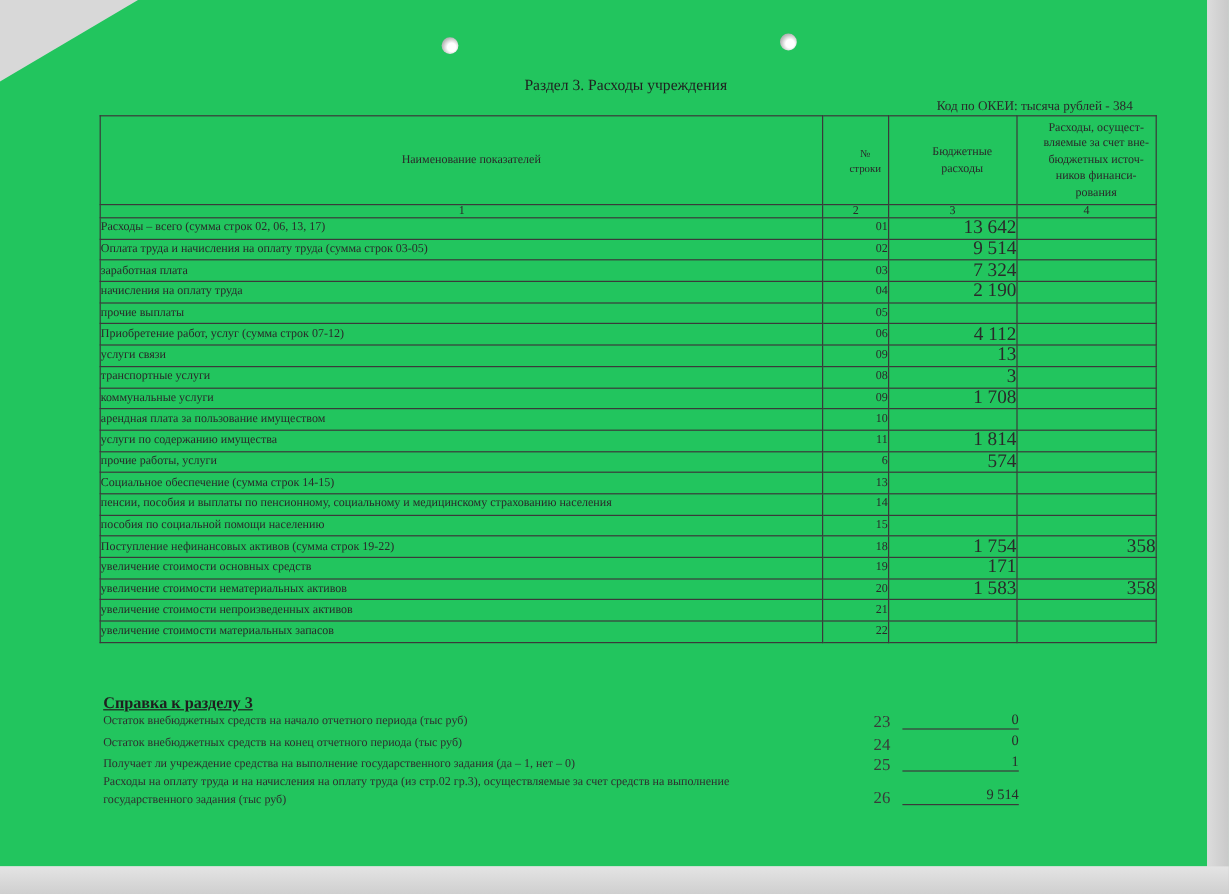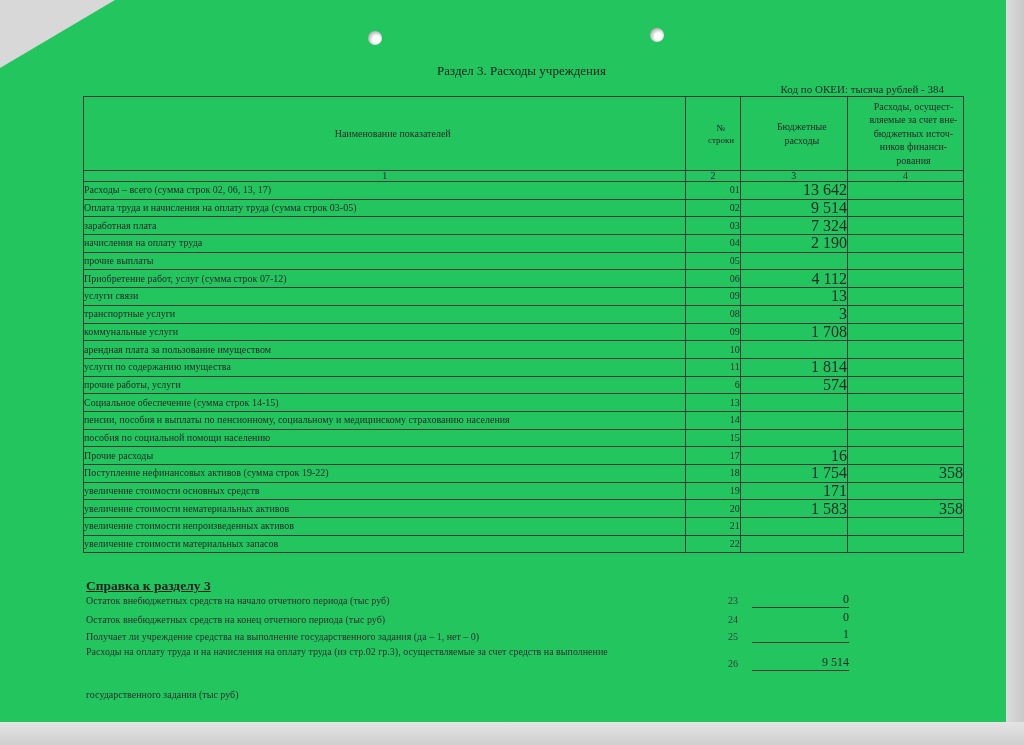--- a/index.html
+++ b/index.html
@@ -54,21 +54,21 @@
     td.name { padding-left:2px; white-space:nowrap; }
     td.lvl1 { padding-left:10px; }
     td.lvl2 { padding-left:18px; }
     td.no { text-align:right; font-size:10px; }
     td.num { text-align:right; padding-right:3px; font-size:16px; }
     .note-title {
       position:absolute; left:86px; top:578px; font-size:13.5px; font-weight:bold;
       text-decoration:underline; color:#1f1f1f;
     }
     .note-line { position:absolute; left:86px; font-size:10px; color:#2f2f2f; white-space:nowrap; }
-    .note-no { position:absolute; left:728px; font-size:10px; color:#3a3a3a; }
+    .note-no { position:absolute; left:728px; font-size:14px; color:#3a3a3a; }
     .note-val {
       position:absolute; left:752px; width:97px; text-align:right; font-size:12px; color:#2a2a2a;
       border-bottom:1px solid #3a3a3a; line-height:15px;
     }
   </style>
 </head>
 <body>
 
 <div class="page">
   <div class="corner-fold"></div>
@@ -177,26 +177,20 @@
       <td class="num"></td>
       <td class="num"></td>
     </tr>
     <tr class="row">
       <td class="name lvl2">пособия по социальной помощи населению</td>
       <td class="no">15</td>
       <td class="num"></td>
       <td class="num"></td>
     </tr>
     <tr class="row">
-      <td class="name lvl1">Прочие расходы</td>
-      <td class="no">17</td>
-      <td class="num">16</td>
-      <td class="num"></td>
-    </tr>
-    <tr class="row">
       <td class="name">Поступление нефинансовых активов  (сумма строк 19-22)</td>
       <td class="no">18</td>
       <td class="num">1 754</td>
       <td class="num">358</td>
     </tr>
     <tr class="row">
       <td class="name lvl1">увеличение стоимости основных средств</td>
       <td class="no">19</td>
       <td class="num">171</td>
       <td class="num"></td>
@@ -230,19 +224,19 @@
 
   <div class="note-line" style="top:614px;">Остаток внебюджетных средств на конец отчетного периода (тыс  руб)</div>
   <div class="note-no" style="top:614px;">24</div>
   <div class="note-val" style="top:610px;border-bottom:none;">0</div>
 
   <div class="note-line" style="top:631px;">Получает ли учреждение средства на выполнение государственного задания (да – 1, нет – 0)</div>
   <div class="note-no" style="top:631px;">25</div>
   <div class="note-val" style="top:627px;">1</div>
 
   <div class="note-line" style="top:646px;">Расходы на оплату труда и на начисления на оплату труда (из стр.02 гр.3), осуществляемые за счет средств на выполнение</div>
-  <div class="note-line" style="top:689px;">государственного задания (тыс  руб)</div>
+  <div class="note-line" style="top:661px;">государственного задания (тыс  руб)</div>
   <div class="note-no" style="top:658px;">26</div>
   <div class="note-val" style="top:655px;">9 514</div>
 </div>
 
 <div class="right-shadow"></div>
 <div class="bottom-shadow"></div>
 
 </body></html>

